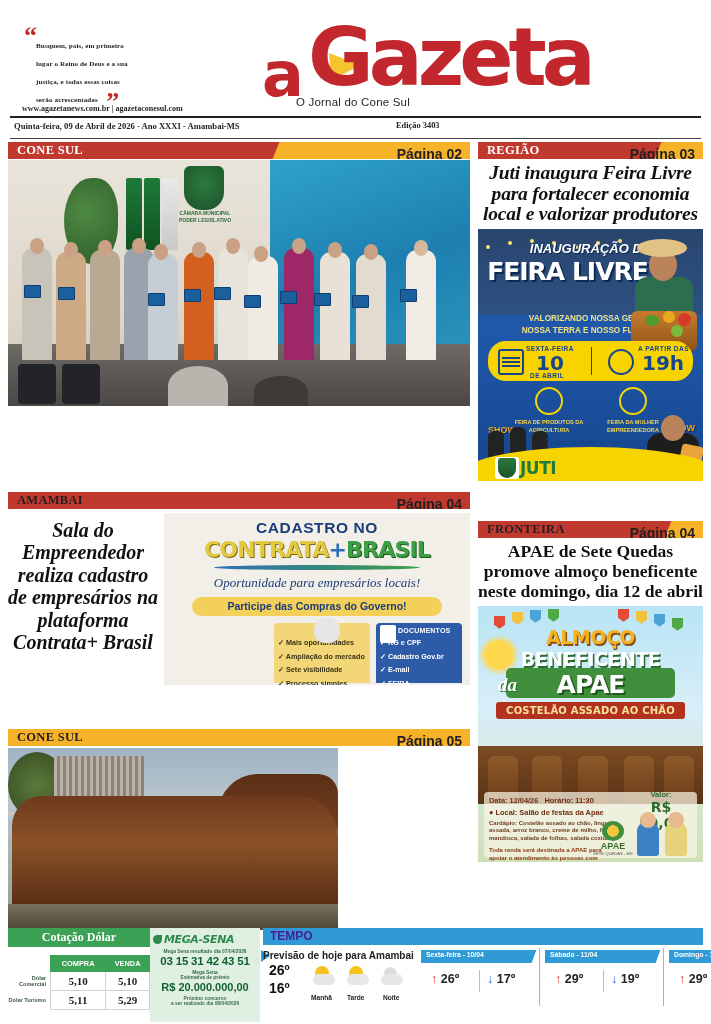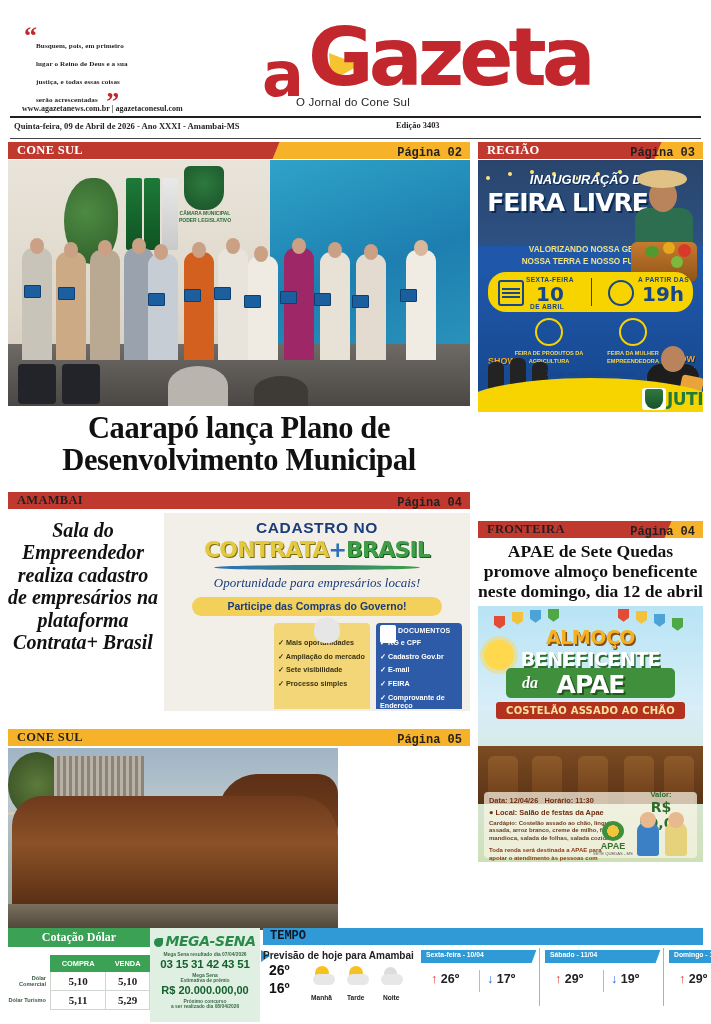--- a/index.html
+++ b/index.html
@@ -26,21 +26,21 @@
   .rule-2{top:138px;height:1px;background:#444;}
   .dateline{position:absolute;left:14px;top:121px;font-size:8.6px;font-weight:bold;font-family:"Liberation Serif",serif;color:#231f20;}
   .edition{position:absolute;left:396px;top:121px;font-size:8.4px;font-weight:bold;font-family:"Liberation Serif",serif;color:#231f20;}
 
   
   .sec{position:relative;height:17px;overflow:hidden;}
   .sec .bg-red{position:absolute;inset:0;background:#c0392f;}
   .sec .bg-yellow{position:absolute;inset:0;background:#f6b329;}
   .sec .slant{position:absolute;top:0;bottom:0;width:46px;background:#c0392f;transform:skewX(-22deg);}
   .sec .label{position:absolute;left:9px;top:1px;font-family:"Liberation Serif",serif;font-weight:bold;font-size:12.5px;color:#231f20;letter-spacing:.3px;}
-  .sec .page-no{position:absolute;right:8px;top:4px;font-size:12px;font-weight:bold;color:#231f20;font-family:Liberation Mono, monospace;}
+  .sec .page-no{position:absolute;right:8px;top:4px;font-size:14px;font-weight:bold;color:#231f20;font-family:Liberation Sans, sans-serif;}
   .sec.full-red .label{color:#fff;}
 
   .headline{font-family:"Liberation Serif",serif;font-weight:bold;text-align:center;color:#111;line-height:1.06;}
   .h-main{font-size:30.5px;letter-spacing:-.4px;padding:6px 0 4px;}
   .h-right{font-size:19.5px;font-style:italic;letter-spacing:-.2px;padding:3px 2px 4px;}
   .h-side{font-size:20px;font-style:italic;line-height:1.12;}
   .h-front{font-size:17.6px;line-height:1.15;padding:3px 0 4px;}
   .h-aral{font-size:20.5px;line-height:1.14;text-align:center;}
 
   
@@ -87,21 +87,21 @@
   .juti-ic .t{font-size:5.6px;font-weight:bold;color:#f7d44c;line-height:1.45;font-family:"Liberation Sans",sans-serif;}
   .juti-show{position:absolute;font-size:9px;font-weight:bold;color:#f7a41d;line-height:1.2;font-family:"Liberation Sans",sans-serif;text-shadow:1px 1px 0 #0b2a52;}
   .juti-band{position:absolute;left:4px;bottom:6px;width:80px;height:62px;}
   .juti-band .m{position:absolute;bottom:0;width:16px;height:44px;background:#232323;border-radius:6px 6px 0 0;}
   .juti-singer{position:absolute;right:0;bottom:0;width:72px;height:70px;}
   .juti-singer .b{position:absolute;right:4px;bottom:0;width:52px;height:48px;background:#1d1d1d;border-radius:14px 14px 0 0;}
   .juti-singer .h{position:absolute;right:18px;bottom:40px;width:24px;height:26px;background:#b9835c;border-radius:50%;}
   .juti-scarf{position:absolute;right:2px;bottom:2px;width:22px;height:34px;background:#e8a33a;border-radius:4px;transform:rotate(12deg);}
   .juti-arc{position:absolute;left:-20px;right:-20px;bottom:-24px;height:58px;background:#f7d400;border-radius:50%;}
   .juti-trag{position:absolute;left:0;right:0;bottom:34px;text-align:center;font-size:8px;font-style:italic;font-weight:bold;color:#16468c;font-family:"Liberation Serif",serif;}
-  .juti-logos{position:absolute;left:16px;right:0;bottom:2px;text-align:right;}
+  .juti-logos{position:absolute;left:16px;right:0;bottom:2px;text-align:left;}
   .juti-logos .pill{display:inline-block;vertical-align:middle;background:#fff;border-radius:3px;padding:1px 3px;margin:0 1px;}
   .juti-logos .crest2{display:inline-block;width:18px;height:20px;background:linear-gradient(#2c7a3f,#1b5128);border-radius:3px 3px 10px 10px;vertical-align:middle;}
   .juti-logos .word{display:inline-block;vertical-align:middle;font-size:17px;font-weight:bold;color:#1f7a3c;font-family:"DejaVu Sans",sans-serif;letter-spacing:-.5px;}
 
   
   .ad-contrata{position:relative;height:200px;background:#f2efe9;overflow:hidden;}
   .cb-h1{position:absolute;left:0;right:0;top:6px;text-align:center;font-size:15.5px;font-weight:bold;color:#1b3c7a;font-family:"Liberation Sans",sans-serif;letter-spacing:.6px;}
   .cb-logo{position:absolute;left:0;right:0;top:24px;text-align:center;}
   .cb-logo span{font-size:22px;font-weight:bold;font-family:"DejaVu Sans",sans-serif;letter-spacing:-.8px;}
   .cb-c{color:#e3c93f;text-shadow:1px 1px 0 #7c6b12;}
@@ -123,21 +123,21 @@
   .cb-blue{background:#2e5ba8;}
   .cb-clip{position:absolute;left:4px;top:2px;width:16px;height:18px;background:#fff;border-radius:2px;}
   .cb-rocket{position:absolute;left:42%;top:-6px;width:26px;height:26px;background:#e6e6e6;border-radius:50% 50% 40% 40%;}
 
   
   .ad-apae{position:relative;height:256px;background:linear-gradient(#b8e4f5,#d8eef8 40%,#cfe0b8);overflow:hidden;}
   .apae-sun{position:absolute;left:6px;top:34px;width:30px;height:30px;background:#ffd84d;border-radius:50%;box-shadow:0 0 0 4px rgba(255,216,77,.45);}
   .apae-flag{position:absolute;width:11px;height:13px;clip-path:polygon(0 0,100% 0,100% 70%,50% 100%,0 70%);}
   .apae-t1{position:absolute;left:0;right:0;top:20px;text-align:center;font-size:19px;font-weight:bold;color:#f4b223;font-family:"DejaVu Sans",sans-serif;letter-spacing:-.5px;text-shadow:1.5px 1.5px 0 #8a4f14;}
   .apae-t2{position:absolute;left:0;right:0;top:42px;text-align:center;font-size:19px;font-weight:bold;color:#fff;font-family:"DejaVu Sans",sans-serif;letter-spacing:-.5px;text-shadow:1.5px 1.5px 0 #2d6b2f;}
-  .apae-da{position:absolute;left:44px;top:68px;font-size:16px;font-style:italic;font-weight:bold;color:#fff;font-family:"Liberation Serif",serif;text-shadow:1px 1px 0 #2d6b2f;}
+  .apae-da{position:absolute;left:20px;top:68px;font-size:19px;font-style:italic;font-weight:bold;color:#fff;font-family:"Liberation Serif",serif;text-shadow:1px 1px 0 #2d6b2f;}
   .apae-ribbon{position:absolute;left:28px;right:28px;top:62px;height:30px;background:#3f8f3c;border-radius:5px;}
   .apae-apae{position:absolute;left:0;right:0;top:64px;text-align:center;font-size:25px;font-weight:bold;color:#fff;font-family:"DejaVu Sans",sans-serif;letter-spacing:-1px;text-shadow:2px 2px 0 #20571f;}
   .apae-bar{position:absolute;left:18px;right:18px;top:96px;height:17px;background:#b2311f;border-radius:3px;}
   .apae-bar span{display:block;text-align:center;line-height:17px;font-size:10px;font-weight:bold;color:#f7e39a;font-family:"DejaVu Sans",sans-serif;letter-spacing:.2px;}
   .apae-venha{position:absolute;left:10px;right:10px;top:118px;text-align:center;font-size:7.6px;font-weight:bold;color:#4a2f17;line-height:1.45;font-family:"Liberation Sans",sans-serif;}
   .apae-meat{position:absolute;left:0;right:0;top:140px;height:58px;background:linear-gradient(#7c4b22,#5a3316);}
   .apae-meat .sk{position:absolute;bottom:0;width:30px;height:48px;background:linear-gradient(#8d5a2a,#6b3c17);border-radius:6px 6px 0 0;}
   .apae-info{position:absolute;left:6px;right:6px;top:186px;bottom:4px;background:rgba(250,244,228,.72);border-radius:4px;padding:4px 5px;}
   .apae-row{font-size:7.4px;font-weight:bold;color:#6d2f12;line-height:1.35;margin-bottom:2px;font-family:"Liberation Sans",sans-serif;}
   .apae-menu{font-size:6px;color:#6d4020;line-height:1.3;font-weight:bold;}
@@ -166,28 +166,28 @@
   
   .bottom{position:absolute;left:8px;right:8px;bottom:2px;height:94px;display:flex;gap:0;}
   .dolar{width:142px;position:relative;}
   .dolar .hd{height:19px;background:#3aa155;}
   .dolar .hd span{display:block;text-align:center;line-height:19px;font-size:12px;font-weight:bold;color:#fff;font-family:"Liberation Serif",serif;}
   .dolar table{border-collapse:collapse;width:100%;margin-top:8px;font-family:"Liberation Sans",sans-serif;}
   .dolar th{background:#3aa155;color:#fff;font-size:7.4px;padding:3px 0;font-weight:bold;border:1px solid #3aa155;}
   .dolar td{border:1px solid #cfd6cf;text-align:center;font-size:11px;font-weight:bold;color:#1d1d1d;padding:3px 0;font-family:"Liberation Serif",serif;}
   .dolar td.rl{border:none;text-align:right;font-size:5.6px;color:#3c5a42;font-weight:bold;width:38px;padding-right:4px;line-height:1.2;font-family:"Liberation Sans",sans-serif;}
   .mega{width:110px;background:#dff0e2;position:relative;padding:2px 3px;box-sizing:border-box;}
-  .mega .title{text-align:center;font-size:14px;font-weight:bold;font-style:italic;color:#2b8a4b;font-family:"DejaVu Sans",sans-serif;letter-spacing:-.4px;margin-top:3px;}
+  .mega .title{font-size:11px;font-weight:bold;font-style:italic;color:#2b8a4b;font-family:"DejaVu Sans",sans-serif;letter-spacing:-.4px;margin-top:3px;}
   .mega .clover{display:inline-block;width:9px;height:9px;background:#2b8a4b;border-radius:50% 0 50% 50%;margin-right:2px;vertical-align:-1px;}
   .mega .cap{text-align:center;font-size:4.9px;color:#3a6b47;margin-top:3px;font-weight:bold;}
   .mega .nums{text-align:center;font-size:11.5px;font-weight:bold;color:#14612f;font-family:"Liberation Sans",sans-serif;margin-top:1px;letter-spacing:-.2px;}
   .mega .prize{text-align:center;font-size:11px;font-weight:bold;color:#14612f;font-family:"Liberation Sans",sans-serif;margin-top:1px;}
   .tempo{flex:1;position:relative;margin-left:3px;}
   .tempo .hd{height:17px;background:#2f9ad6;position:relative;overflow:hidden;}
-  .tempo .hd span{position:absolute;left:7px;top:1px;font-size:12px;font-weight:bold;color:#0f172a;font-family:Liberation Mono, monospace;}
+  .tempo .hd span{position:absolute;left:7px;top:1px;font-size:12px;font-weight:bold;color:#4c1d95;font-family:Liberation Sans, sans-serif;}
   .tempo .prev{position:absolute;left:0;top:22px;font-size:10px;color:#222;font-weight:bold;font-family:"Liberation Sans",sans-serif;}
   .tempo .tri{position:absolute;left:-2px;top:22px;width:0;height:0;border-left:9px solid #2f9ad6;border-top:6px solid transparent;border-bottom:6px solid transparent;}
   .tempo .today-hi{position:absolute;left:6px;top:34px;font-size:14px;font-weight:bold;font-family:"Liberation Sans",sans-serif;}
   .tempo .today-lo{position:absolute;left:6px;top:52px;font-size:14px;font-weight:bold;font-family:"Liberation Sans",sans-serif;}
   .tempo .arrow-up{color:#d8392b;}
   .tempo .arrow-dn{color:#2f6fd6;}
   .tempo .daypart{position:absolute;top:66px;font-size:6.6px;font-weight:bold;color:#222;font-family:"Liberation Sans",sans-serif;}
   .wicon{position:absolute;top:38px;width:26px;height:22px;}
   .wicon .s{position:absolute;left:4px;top:0;width:14px;height:14px;background:#f6c21f;border-radius:50%;}
   .wicon .c{position:absolute;left:2px;top:8px;width:22px;height:11px;background:#e7e7e7;border-radius:8px;}
@@ -297,27 +297,24 @@
       <div class="person" style="left:398px;height:110px;background:#f1ece3;"></div>
       <div class="head" style="left:406px;bottom:150px;background:#d9b79a;"></div>
       <div class="booklet" style="left:392px;bottom:104px;"></div>
 
       <div class="chair" style="left:10px;"></div>
       <div class="chair" style="left:54px;"></div>
       <div class="aud" style="left:160px;width:60px;height:40px;"></div>
       <div class="aud" style="left:246px;width:54px;height:30px;background:#3e3a36;"></div>
     </div>
 
-    <div class="headline h-main">
-      <div>Caarapó lança Plano de</div>
-      <div>Desenvolvimento Municipal</div>
-    </div>
   </div>
 
   <div style="position:absolute;left:478px;top:160px;width:225px;">
+    <div class="headline h-right">Juti inaugura Feira Livre para fortalecer economia local e valorizar produtores</div>
 
     <div class="ad-juti">
       <div class="juti-top"></div>
       <div class="juti-lights">
         <i style="left:8px;top:6px"></i>
           <i style="left:30px;top:2px"></i>
           <i style="left:52px;top:0"></i>
         <i style="left:74px;top:2px"></i>
           <i style="left:96px;top:6px"></i>
           <i style="left:118px;top:2px"></i>
@@ -396,21 +393,21 @@
   <div style="position:absolute;left:8px;top:492px;width:462px;">
     <div class="sec">
       <div class="bg-red"></div>
       <div class="label">AMAMBAI</div>
       <div class="page-no">Página 04</div>
     </div>
 
     <div style="position:relative;height:220px;margin-top:2px;">
       <div class="headline h-side" style="position:absolute;left:0;top:8px;width:150px;">Sala do Empreendedor realiza cadastro de empresários na plataforma Contrata+ Brasil</div>
 
-      <div class="ad-contrata" style="position:absolute;left:156px;right:0;top:2px;height:198px;">
+      <div class="ad-contrata" style="position:absolute;left:156px;right:0;top:2px;height:172px;">
         <div class="cb-h1">CADASTRO NO</div>
         <div class="cb-logo">
           <span class="cb-c">CONTRATA</span><span class="cb-plus">+</span><span class="cb-b">BRASIL</span>
         </div>
         <div class="cb-swoosh"></div>
         <div class="cb-h2">Oportunidade para empresários locais!</div>
         <div class="cb-pill">
             <span>Participe das Compras do Governo!</span>
           </div>
 

